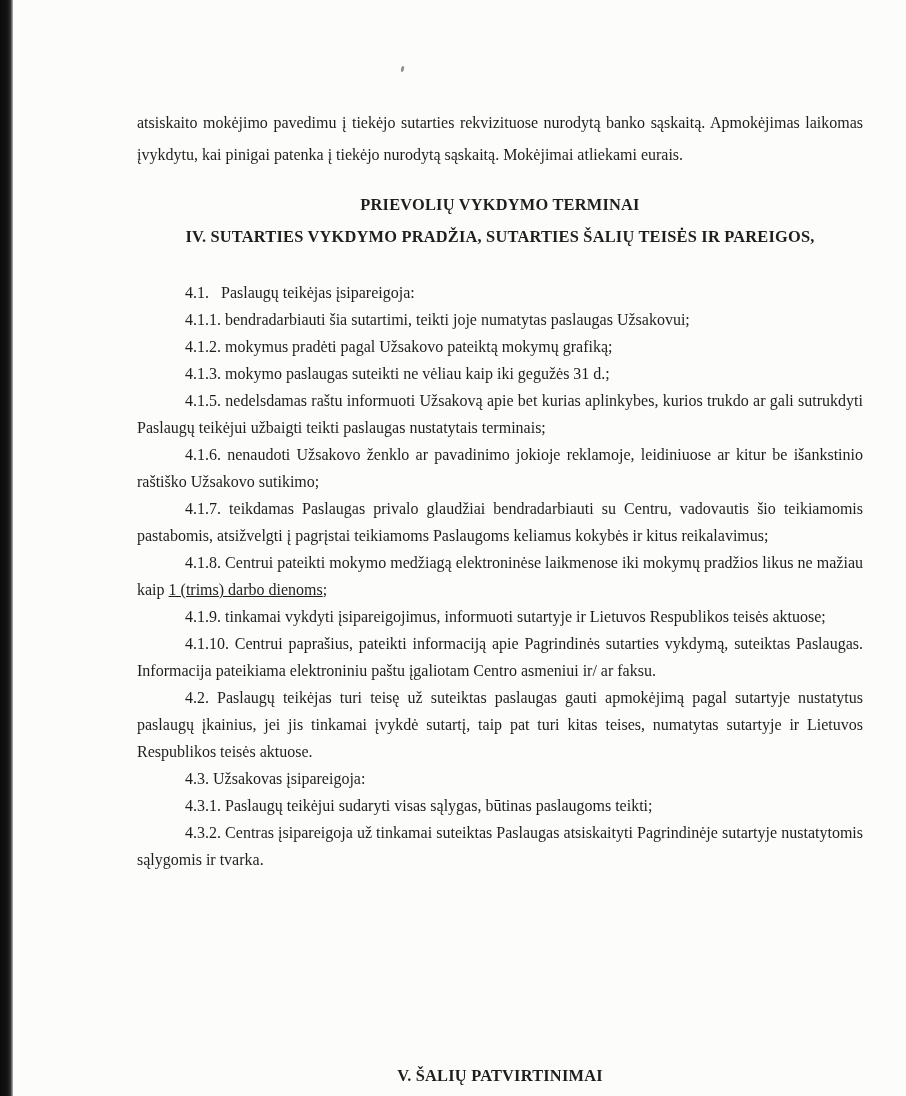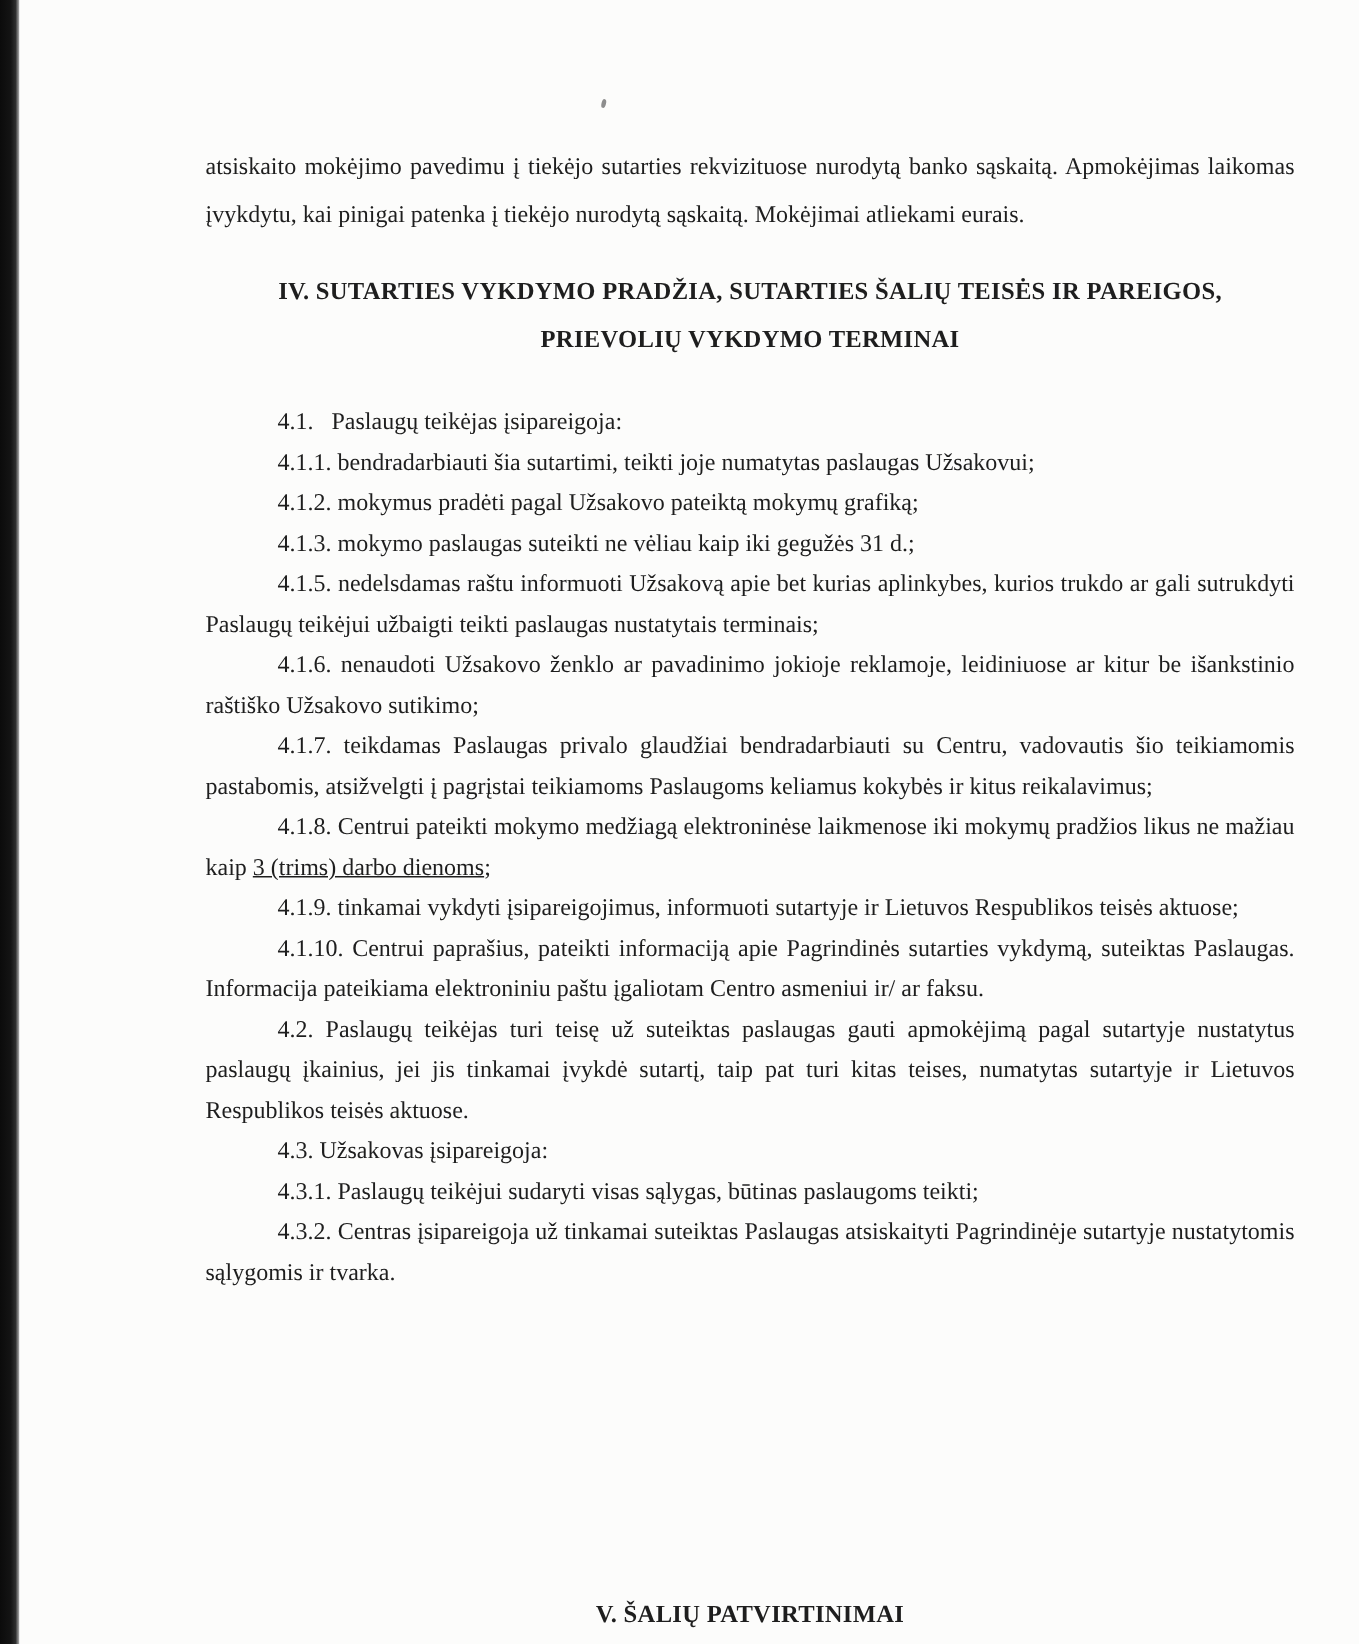--- a/index.html
+++ b/index.html
@@ -29,21 +29,21 @@
     top: 66px;
     width: 3px;
     height: 6px;
     background: #8d8d8d;
     border-radius: 50%;
     transform: rotate(14deg);
   }
   .content {
     position: absolute;
     left: 137px;
-    top: 0;
+    top: 11px;
     width: 726px;
     padding-top: 96px;
   }
   p {
     margin: 0;
     font-size: 16px;
     text-align: justify;
   }
   .body-par {
     line-height: 32px;
@@ -84,32 +84,32 @@
 <body>
 
 <div class="page">
   <div class="scan-left"></div>
   <span class="speck"></span>
 
   <div class="content">
     <p class="body-par">atsiskaito mokėjimo pavedimu į tiekėjo sutarties rekvizituose nurodytą banko sąskaitą. Apmokėjimas laikomas įvykdytu, kai pinigai patenka į tiekėjo nurodytą sąskaitą. Mokėjimai atliekami eurais.</p>
 
     <h2 class="heading">
+      <span class="hline">PRIEVOLIŲ VYKDYMO TERMINAI</span>
       <span class="hline">IV. SUTARTIES VYKDYMO PRADŽIA, SUTARTIES ŠALIŲ TEISĖS IR PAREIGOS,</span>
-      <span class="hline">PRIEVOLIŲ VYKDYMO TERMINAI</span>
     </h2>
 
     <p class="clause">4.1. &nbsp;&nbsp;Paslaugų teikėjas įsipareigoja:</p>
     <p class="clause">4.1.1. bendradarbiauti šia sutartimi, teikti joje numatytas paslaugas Užsakovui;</p>
     <p class="clause">4.1.2. mokymus pradėti pagal Užsakovo pateiktą mokymų grafiką;</p>
     <p class="clause">4.1.3. mokymo paslaugas suteikti ne vėliau kaip iki gegužės 31 d.;</p>
     <p class="clause">4.1.5. nedelsdamas raštu informuoti Užsakovą apie bet kurias aplinkybes, kurios trukdo ar gali sutrukdyti Paslaugų teikėjui užbaigti teikti paslaugas nustatytais terminais;</p>
     <p class="clause">4.1.6. nenaudoti Užsakovo ženklo ar pavadinimo jokioje reklamoje, leidiniuose ar kitur be išankstinio raštiško Užsakovo sutikimo;</p>
     <p class="clause">4.1.7. teikdamas Paslaugas privalo glaudžiai bendradarbiauti su Centru, vadovautis šio teikiamomis pastabomis, atsižvelgti į pagrįstai teikiamoms Paslaugoms keliamus kokybės ir kitus reikalavimus;</p>
-    <p class="clause"><span>4.1.8. Centrui pateikti mokymo medžiagą elektroninėse laikmenose iki mokymų pradžios likus ne mažiau kaip </span><span class="underline">3 (trims) darbo dienoms</span><span>;</span></p>
+    <p class="clause"><span>4.1.8. Centrui pateikti mokymo medžiagą elektroninėse laikmenose iki mokymų pradžios likus ne mažiau kaip </span><span class="underline">1 (trims) darbo dienoms</span><span>;</span></p>
     <p class="clause">4.1.9. tinkamai vykdyti įsipareigojimus, informuoti sutartyje ir Lietuvos Respublikos teisės aktuose;</p>
     <p class="clause">4.1.10. Centrui paprašius, pateikti informaciją apie Pagrindinės sutarties vykdymą, suteiktas Paslaugas. Informacija pateikiama elektroniniu paštu įgaliotam Centro asmeniui ir/ ar faksu.</p>
     <p class="clause">4.2. Paslaugų teikėjas turi teisę už suteiktas paslaugas gauti apmokėjimą pagal sutartyje nustatytus paslaugų įkainius, jei jis tinkamai įvykdė sutartį, taip pat turi kitas teises, numatytas sutartyje ir Lietuvos Respublikos teisės aktuose.</p>
     <p class="clause">4.3. Užsakovas įsipareigoja:</p>
     <p class="clause">4.3.1. Paslaugų teikėjui sudaryti visas sąlygas, būtinas paslaugoms teikti;</p>
     <p class="clause">4.3.2. Centras įsipareigoja už tinkamai suteiktas Paslaugas atsiskaityti Pagrindinėje sutartyje nustatytomis sąlygomis ir tvarka.</p>
   </div>
 
   <h2 class="heading-v">V. ŠALIŲ PATVIRTINIMAI</h2>
 </div>

